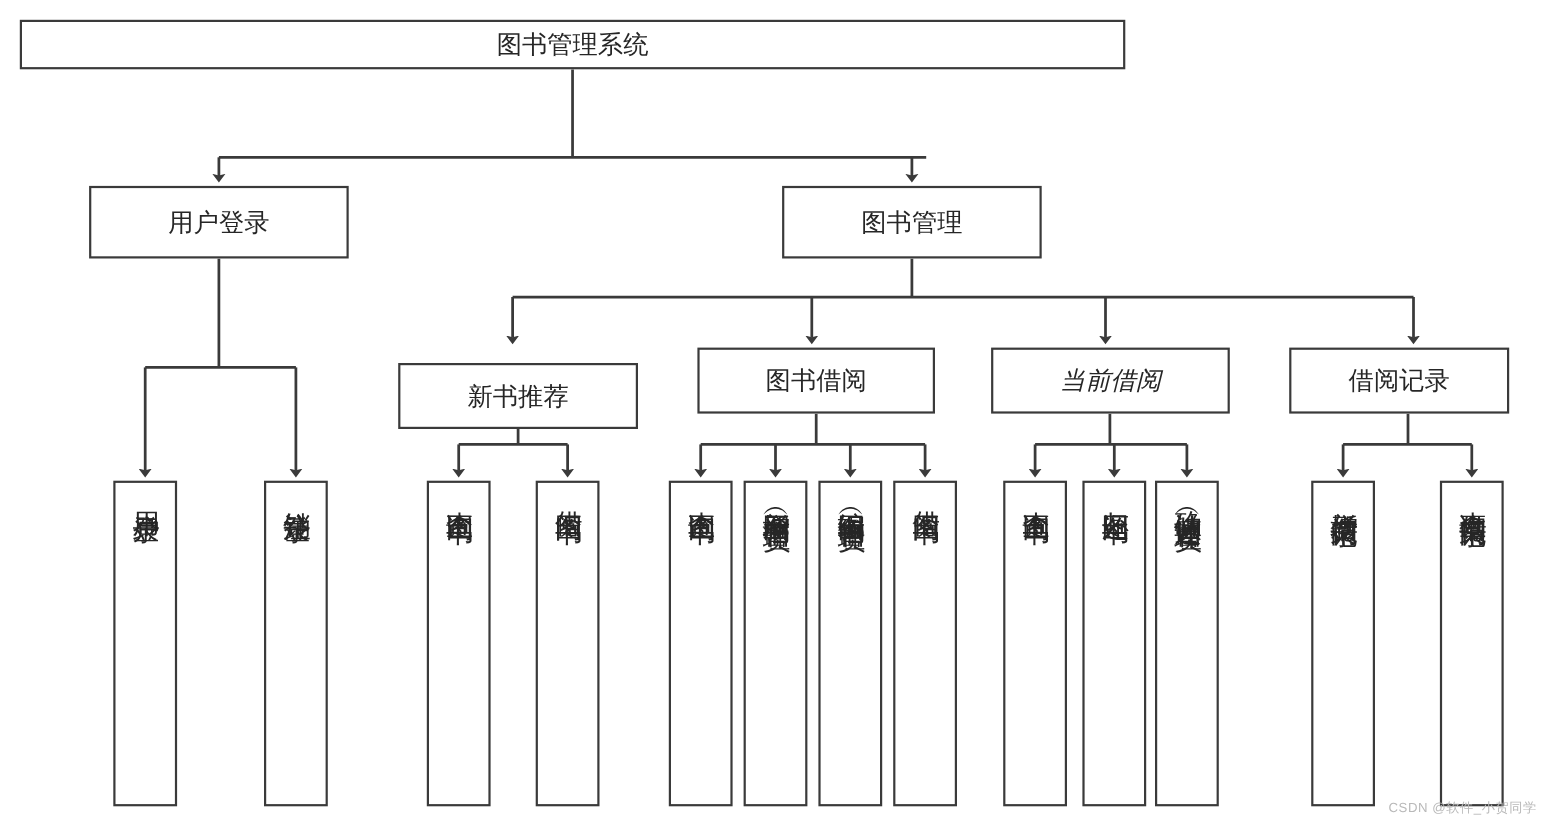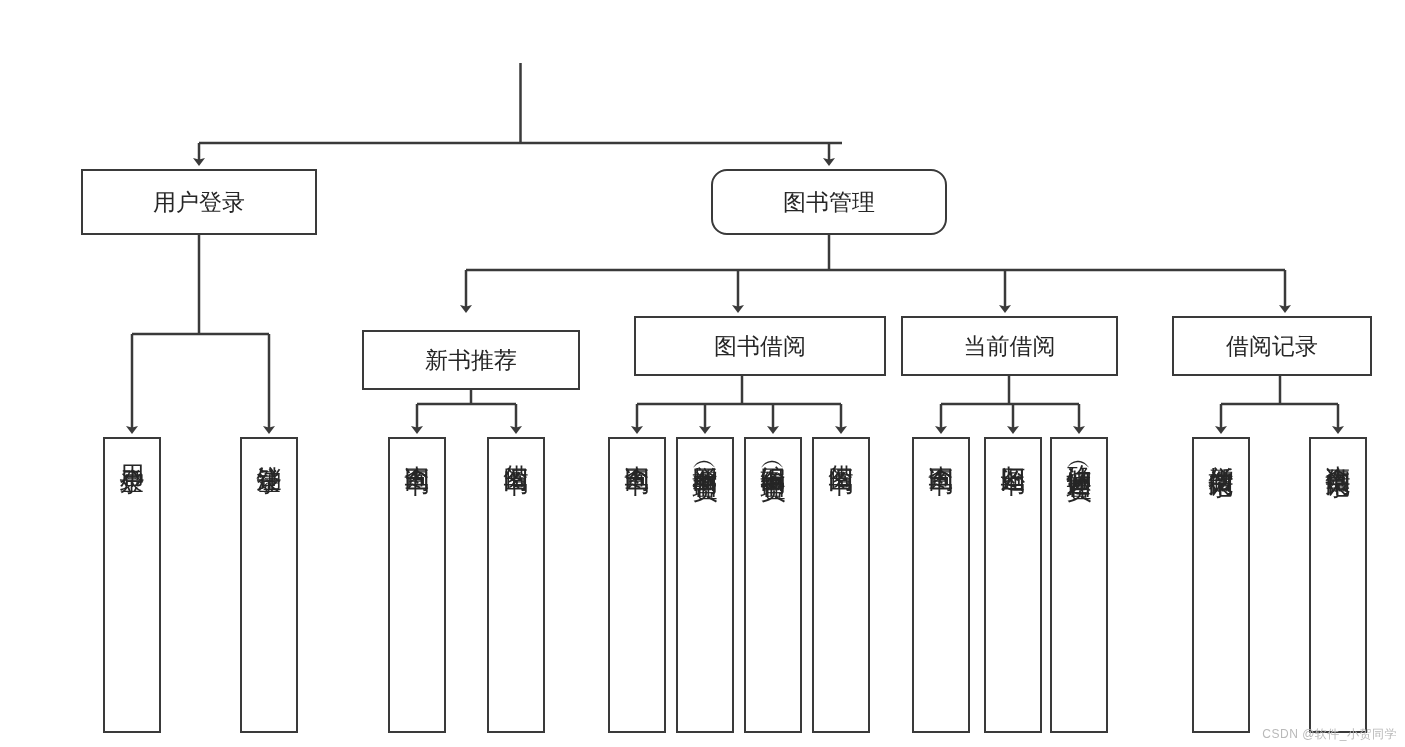--- a/index.html
+++ b/index.html
@@ -115,35 +115,38 @@
       <path d="M1013,404 L1013,428" marker-end="url(#arrow)"></path>
       <path d="M1079,404 L1079,428" marker-end="url(#arrow)"></path>
 
       <path d="M1280,376 L1280,404"></path>
       <path d="M1221,404 L1338,404"></path>
       <path d="M1221,404 L1221,428" marker-end="url(#arrow)"></path>
       <path d="M1338,404 L1338,428" marker-end="url(#arrow)"></path>
     </g>
   </svg>
 
+  <div class="node root horiz" style="left:18px;top:18px;width:1005px;height:45px;">
+    <span class="lbl">图书管理系统</span>
+  </div>
 
   <div class="node horiz" style="left:81px;top:169px;width:236px;height:66px;">
     <span class="lbl">用户登录</span>
   </div>
-  <div class="node horiz" style="left:711px;top:169px;width:236px;height:66px;border-radius:16px;">
+  <div class="node horiz" style="left:711px;top:169px;width:236px;height:66px;">
     <span class="lbl">图书管理</span>
   </div>
 
   <div class="node horiz" style="left:362px;top:316px;width:218px;height:60px;margin-top:14px;">
     <span class="lbl">新书推荐</span>
   </div>
-  <div class="node horiz" style="left:634px;top:316px;width:252px;height:60px;">
+  <div class="node horiz" style="left:634px;top:316px;width:216px;height:60px;">
     <span class="lbl">图书借阅</span>
   </div>
-  <div class="node horiz" style="left:901px;top:316px;width:217px;height:60px;">
+  <div class="node horiz" style="left:901px;top:316px;width:217px;height:60px;font-style:italic;">
     <span class="lbl">当前借阅</span>
   </div>
   <div class="node horiz" style="left:1172px;top:316px;width:200px;height:60px;">
     <span class="lbl">借阅记录</span>
   </div>
 
   <div class="node vert" style="left:103px;top:437px;width:58px;height:296px;">
     <span class="lbl">用户登录</span>
   </div>
   <div class="node vert" style="left:240px;top:437px;width:58px;height:296px;">

